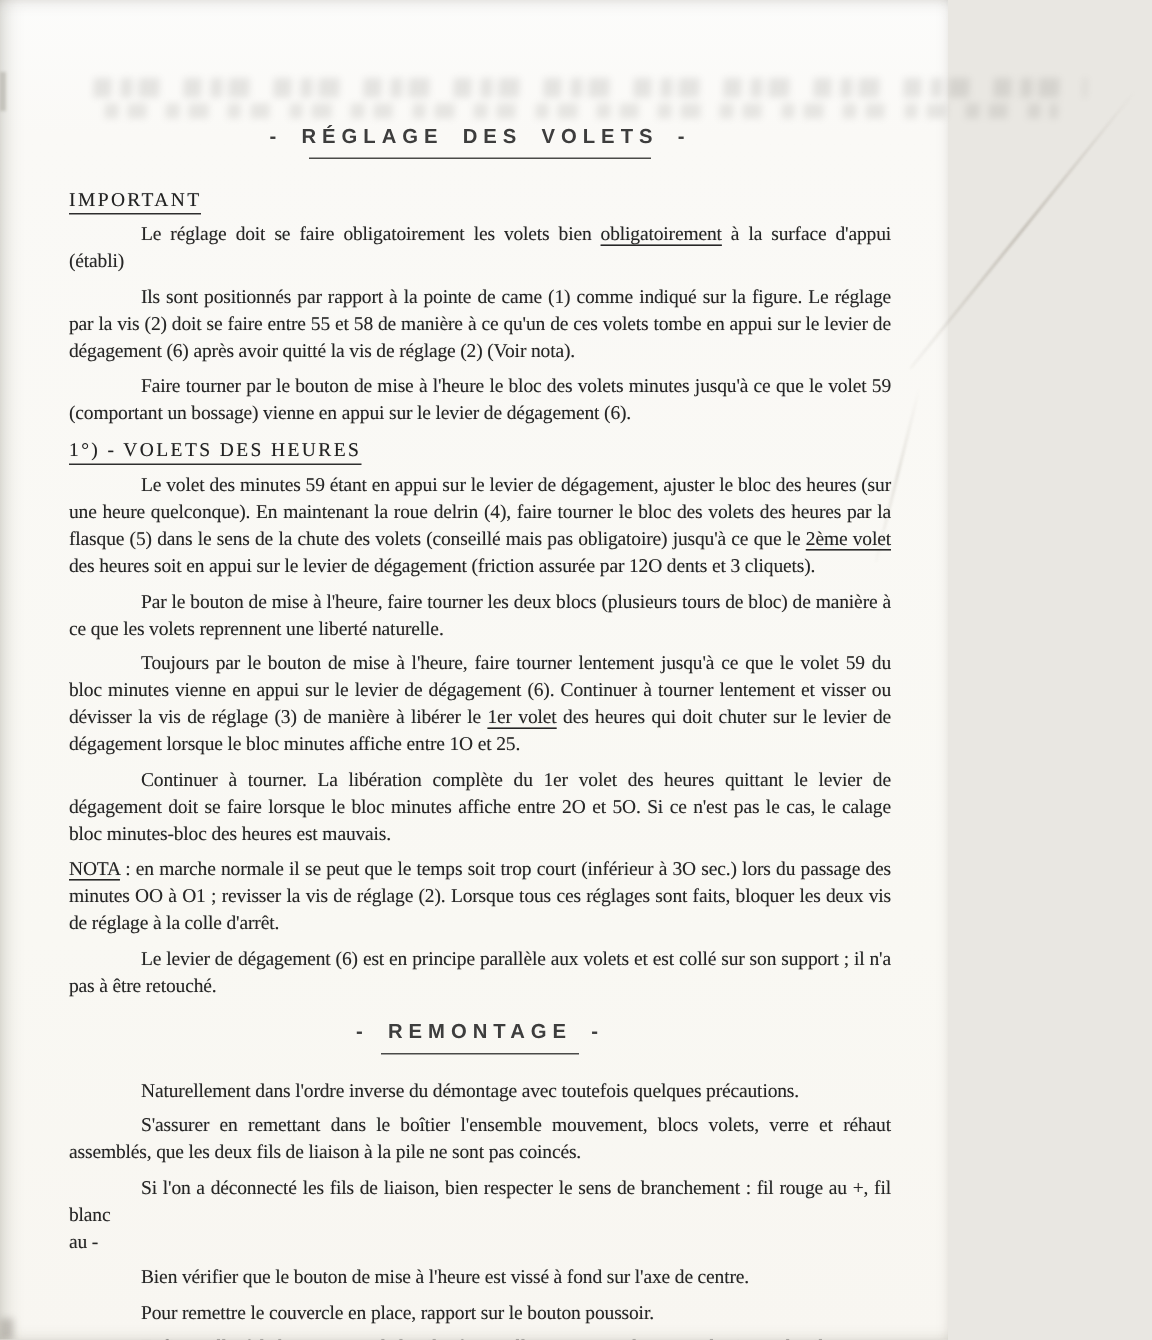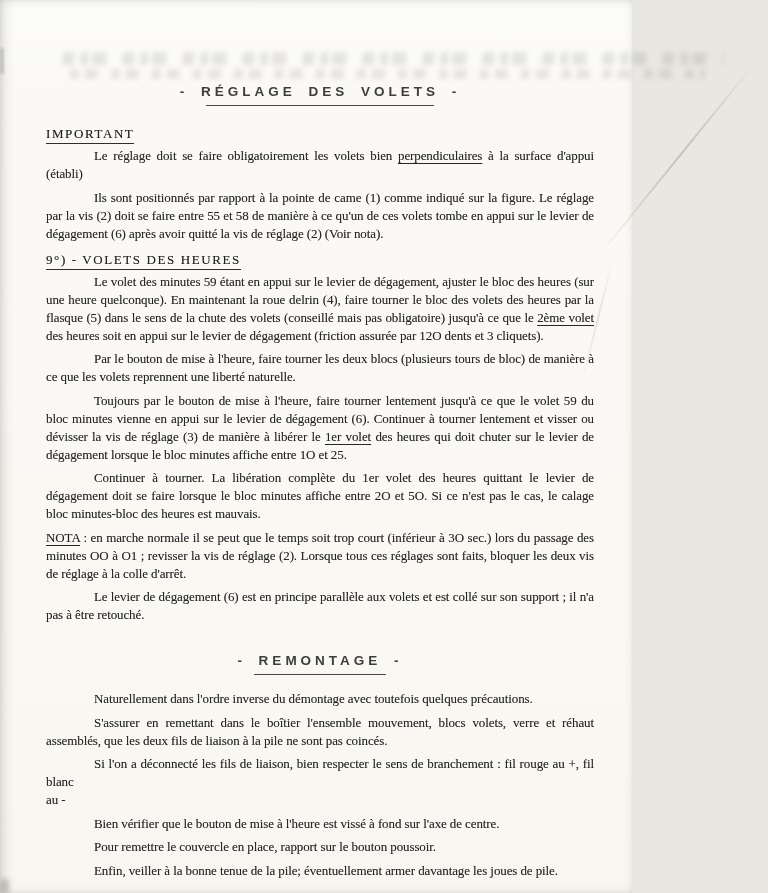--- a/index.html
+++ b/index.html
@@ -36,21 +36,21 @@
   
   .doc{position:relative;}
   .title-block{text-align:center;margin:0 0 18px 0;}
   .title-text{
     font-family:"Liberation Sans","DejaVu Sans",sans-serif;
     font-size:13.5px;font-weight:bold;letter-spacing:4px;word-spacing:5px;
     color:#3d3d3d;white-space:nowrap;
   }
   .title-rule{height:0;border-top:1.6px solid #4a4a48;margin:5px auto 0;}
   [data-name="title-reglage"] .title-rule{width:228px;}
-  [data-name="title-remontage"]{margin:27px 0 15px 0;}
+  [data-name="title-remontage"]{margin:13px 0 15px 0;}
   [data-name="title-remontage"] .title-rule{width:132px;}
 
   .heading{margin:7px 0 5px 0;}
   .heading .hu{
     font-size:13px;letter-spacing:1.6px;color:#222;
     border-bottom:1.2px solid #2e2e2e;padding-bottom:2px;
     text-shadow:0 0 .5px rgba(30,30,30,.4);
   }
   .para{
     font-size:13px;line-height:18px;letter-spacing:-.1px;
@@ -65,23 +65,24 @@
 
 <div class="page" data-name="scanned-page">
   <div class="ghost" data-name="bleed-through-artifact"></div>
   <div class="crease c1" data-name="crease-artifact"></div>
   <div class="crease c2" data-name="crease-artifact"></div>
   <div class="edge-tick" data-name="scan-edge-mark"></div>
   <div class="corner-bl" data-name="corner-smudge"></div>
   <div class="doc" data-name="document-body">
       <div class="title-block" data-name="title-reglage"><span class="title-text" data-name="section-title">- RÉGLAGE DES VOLETS -</span><div class="title-rule" data-name="title-underline"></div></div>
       <div class="heading" data-name="heading-important"><span class="hu" data-name="heading-text">IMPORTANT</span></div>
-      <div class="para indent" data-name="paragraph"><span data-name="text-run">Le réglage doit se faire obligatoirement les volets bien </span><span class="u" data-name="underlined-text">perpendiculaires</span><span data-name="text-run"> à la surface d'appui (établi)</span></div>
+      <div class="para indent" data-name="paragraph"><span data-name="text-run">Le réglage doit se faire obligatoirement les volets bien </span><span class="u" data-name="underlined-text">obligatoirement</span><span data-name="text-run"> à la surface d'appui (établi)</span></div>
       <div class="para indent" data-name="paragraph"><span data-name="text-run">Ils sont positionnés par rapport à la pointe de came (1) comme indiqué sur la figure. Le réglage par la vis (2) doit se faire entre 55 et 58 de manière à ce qu'un de ces volets tombe en appui sur le levier de dégagement (6) après avoir quitté la vis de réglage (2) (Voir nota).</span></div>
-      <div class="heading" data-name="heading-volets-heures"><span class="hu" data-name="heading-text">9°) - VOLETS DES HEURES</span></div>
+      <div class="para indent" data-name="paragraph"><span data-name="text-run">Faire tourner par le bouton de mise à l'heure le bloc des volets minutes jusqu'à ce que le volet 59 (comportant un bossage) vienne en appui sur le levier de dégagement (6).</span></div>
+      <div class="heading" data-name="heading-volets-heures"><span class="hu" data-name="heading-text">1°) - VOLETS DES HEURES</span></div>
       <div class="para indent" data-name="paragraph"><span data-name="text-run">Le volet des minutes 59 étant en appui sur le levier de dégagement, ajuster le bloc des heures (sur une heure quelconque). En maintenant la roue delrin (4), faire tourner le bloc des volets des heures par la flasque (5) dans le sens de la chute des volets (conseillé mais pas obligatoire) jusqu'à ce que le </span><span class="u" data-name="underlined-text">2ème volet</span><span data-name="text-run"> des heures soit en appui sur le levier de dégagement (friction assurée par 12O dents et 3 cliquets).</span></div>
       <div class="para indent" data-name="paragraph"><span data-name="text-run">Par le bouton de mise à l'heure, faire tourner les deux blocs (plusieurs tours de bloc) de manière à ce que les volets reprennent une liberté naturelle.</span></div>
       <div class="para indent" data-name="paragraph"><span data-name="text-run">Toujours par le bouton de mise à l'heure, faire tourner lentement jusqu'à ce que le volet 59 du bloc minutes vienne en appui sur le levier de dégagement (6). Continuer à tourner lentement et visser ou dévisser la vis de réglage (3) de manière à libérer le </span><span class="u" data-name="underlined-text">1er volet</span><span data-name="text-run"> des heures qui doit chuter sur le levier de dégagement lorsque le bloc minutes affiche entre 1O et 25.</span></div>
       <div class="para indent" data-name="paragraph"><span data-name="text-run">Continuer à tourner. La libération complète du 1er volet des heures quittant le levier de dégagement doit se faire lorsque le bloc minutes affiche entre 2O et 5O. Si ce n'est pas le cas, le calage bloc minutes-bloc des heures est mauvais.</span></div>
       <div class="para" data-name="paragraph"><span class="u" data-name="underlined-text">NOTA</span><span data-name="text-run"> : en marche normale il se peut que le temps soit trop court (inférieur à 3O sec.) lors du passage des minutes OO à O1 ; revisser la vis de réglage (2). Lorsque tous ces réglages sont faits, bloquer les deux vis de réglage à la colle d'arrêt.</span></div>
       <div class="para indent" data-name="paragraph"><span data-name="text-run">Le levier de dégagement (6) est en principe parallèle aux volets et est collé sur son support ; il n'a pas à être retouché.</span></div>
       <div class="title-block" data-name="title-remontage"><span class="title-text" data-name="section-title">- REMONTAGE -</span><div class="title-rule" data-name="title-underline"></div></div>
       <div class="para indent" data-name="paragraph"><span data-name="text-run">Naturellement dans l'ordre inverse du démontage avec toutefois quelques précautions.</span></div>
       <div class="para indent" data-name="paragraph"><span data-name="text-run">S'assurer en remettant dans le boîtier l'ensemble mouvement, blocs volets, verre et réhaut assemblés, que les deux fils de liaison à la pile ne sont pas coincés.</span></div>
       <div class="para indent" data-name="paragraph"><span data-name="text-run">Si l'on a déconnecté les fils de liaison, bien respecter le sens de branchement : fil rouge au +, fil blanc</span><br><span data-name="text-run">au -</span></div>

